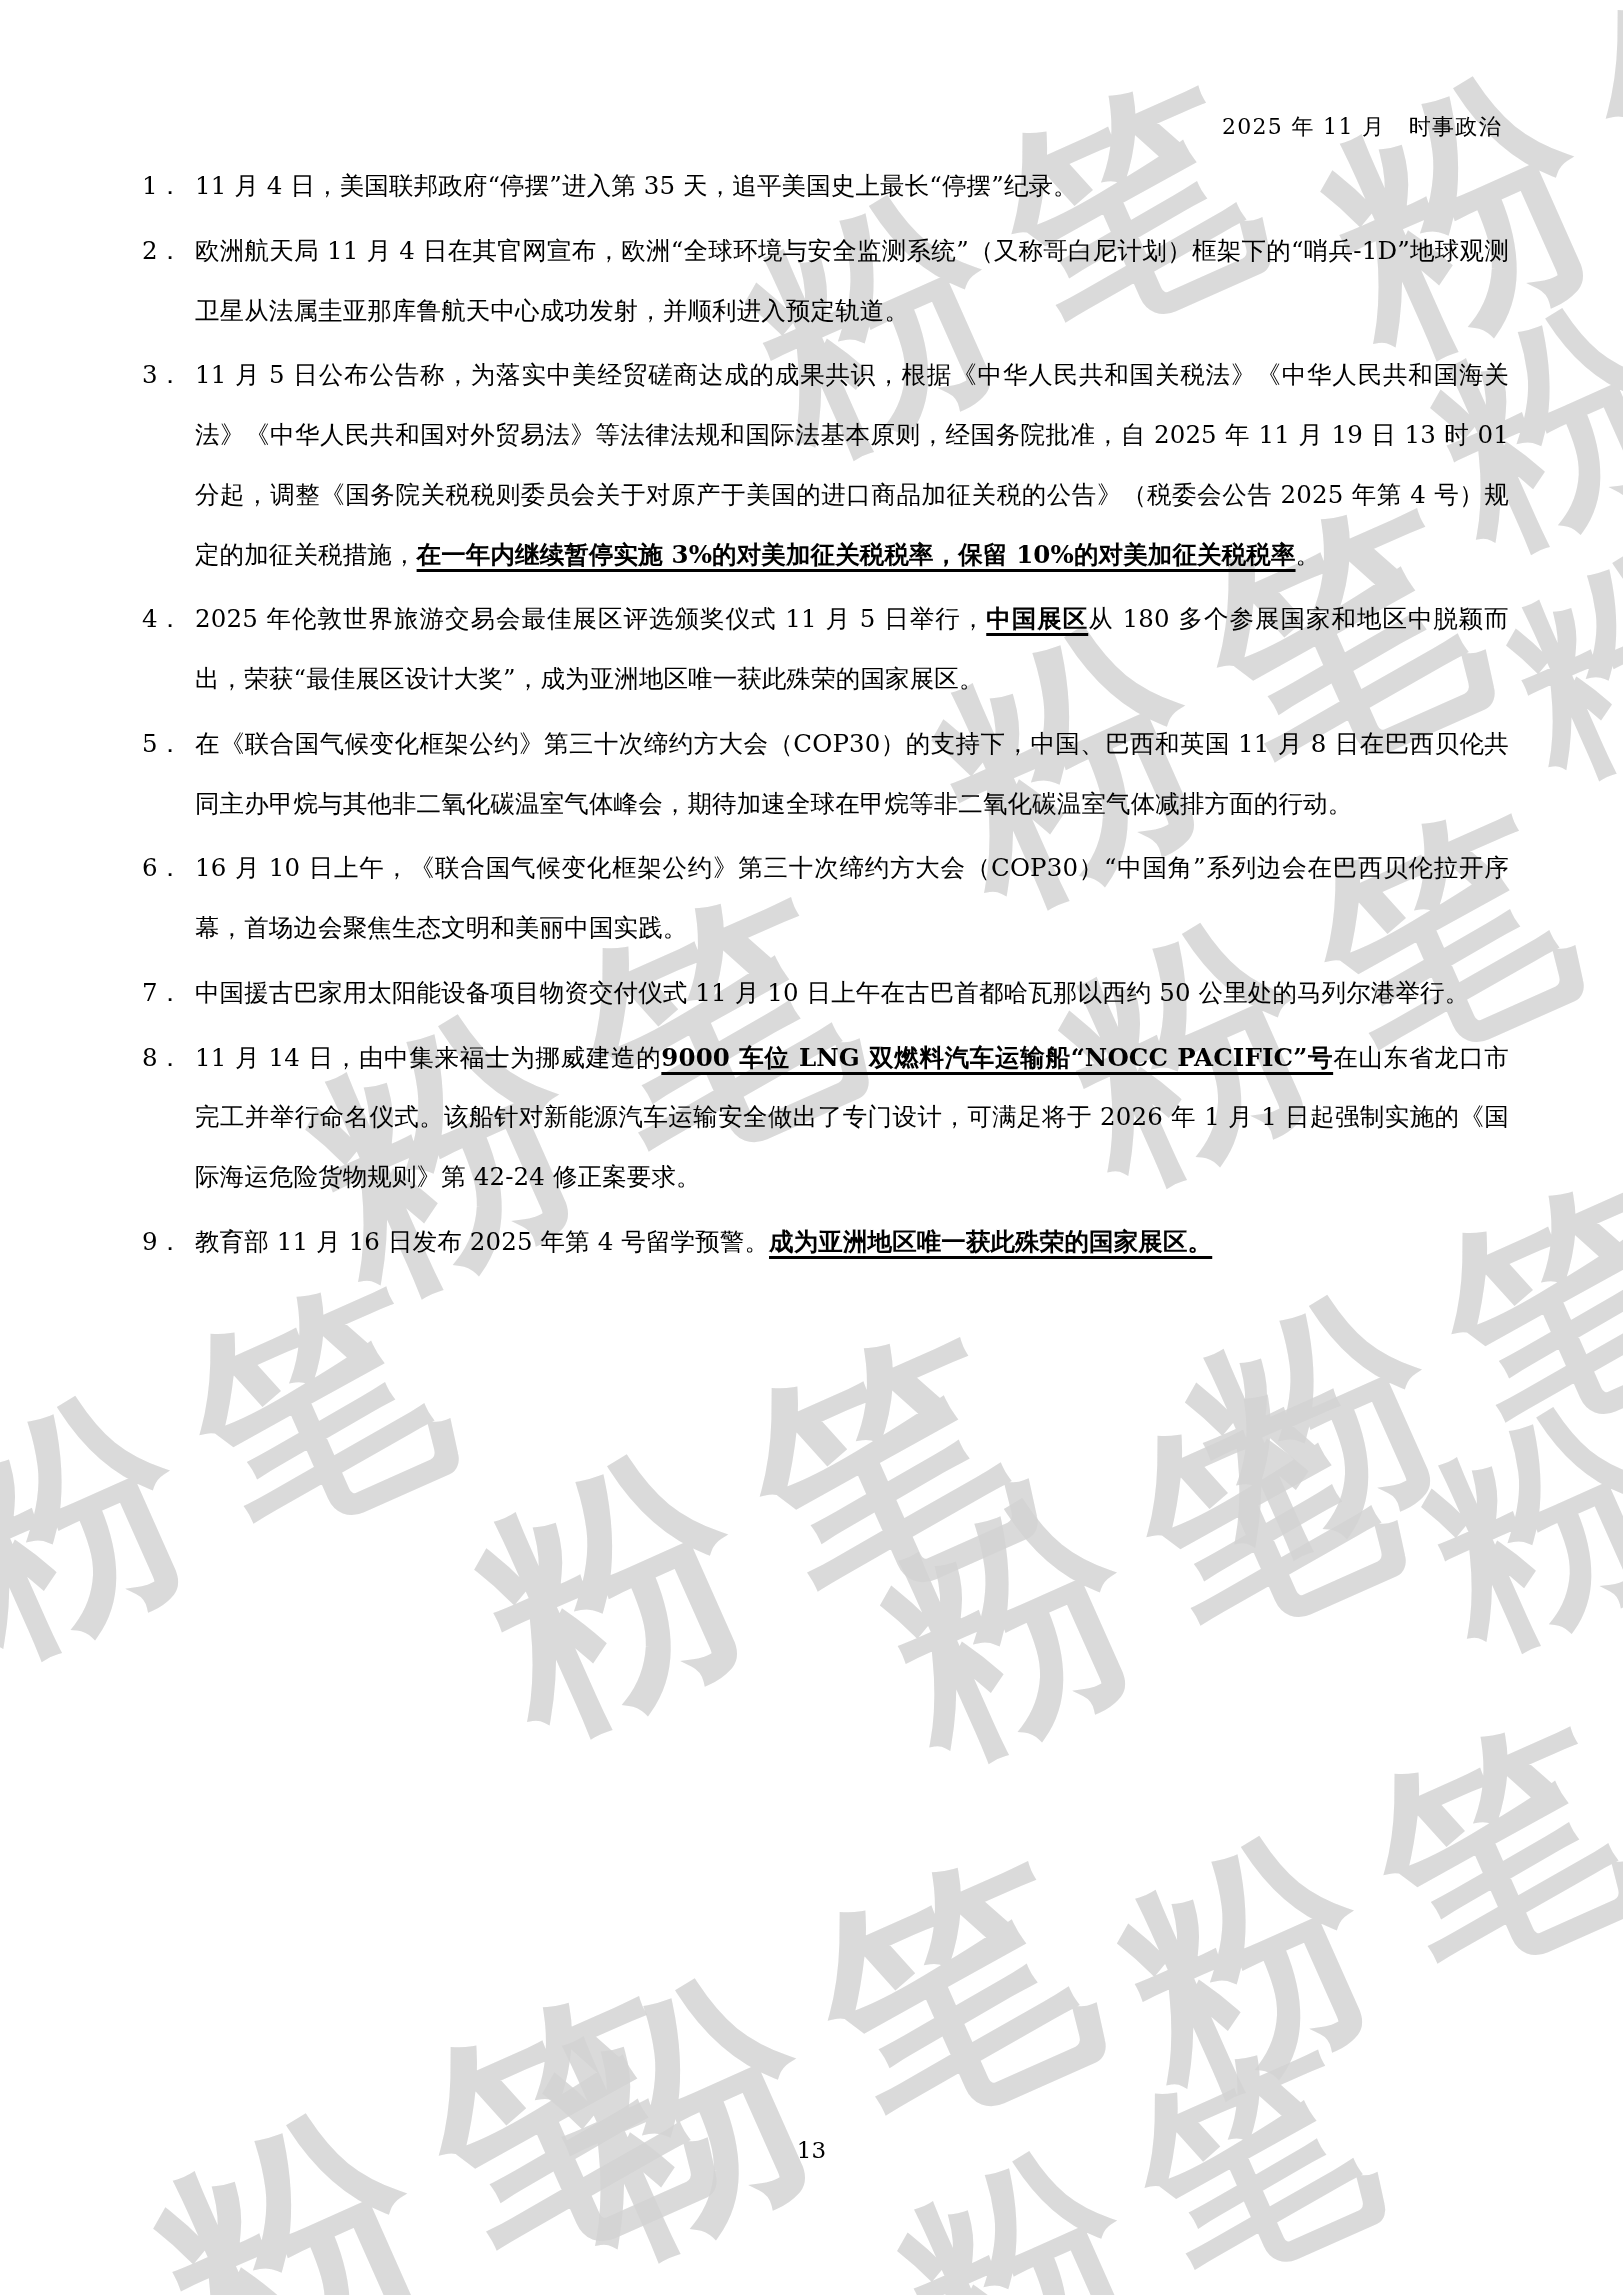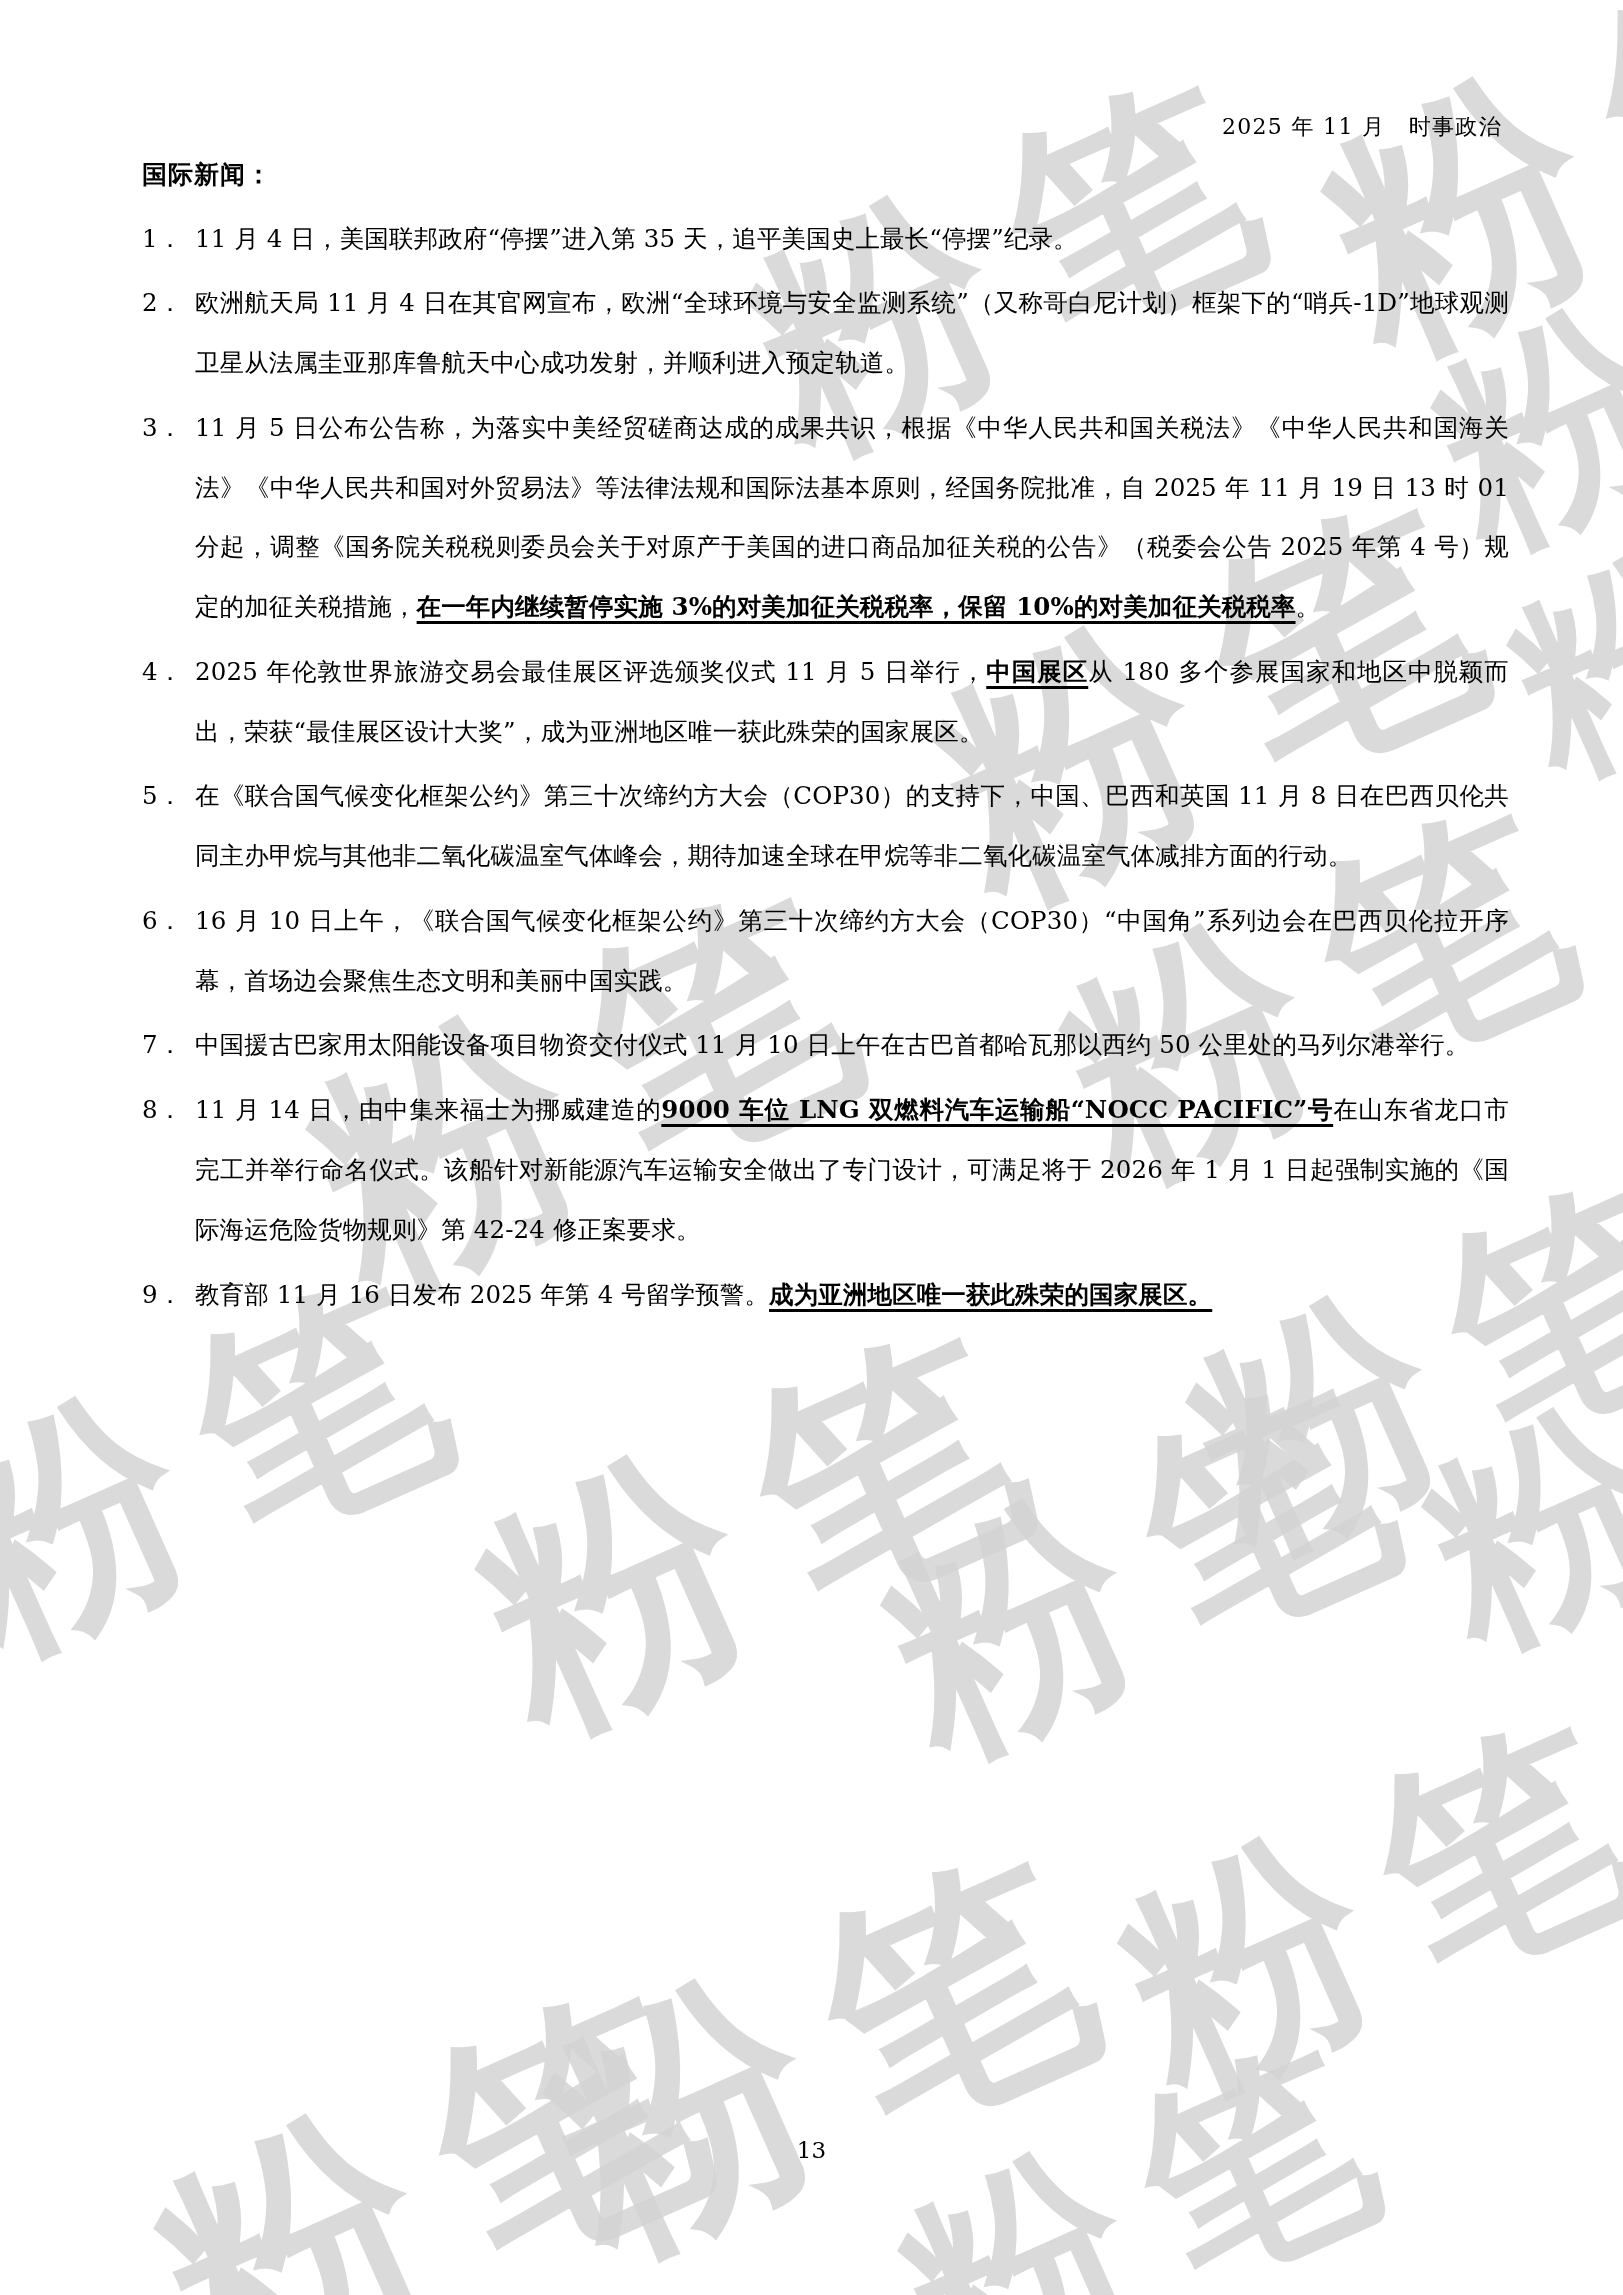--- a/index.html
+++ b/index.html
@@ -144,21 +144,20 @@
       <div class="wm" style="top: 1877px; left: 541px; font-size: 254px; transform: rotate(-24deg);">粉笔</div>
       <div class="wm" style="top: 2012px; left: 152px; font-size: 254px; transform: rotate(-24deg);">粉笔</div>
       <div class="wm" style="top: 2063px; left: 896px; font-size: 220px; transform: rotate(-24deg);">粉笔</div>
     </div>
 
   <div class="content">
 
     <div class="header-line">2025 年 11 月　时事政治</div>
 
     <div class="body-block">
-      <div class="section-title">国际新闻：</div>
 
       <ol class="news-list" id="news-list">
           <li>
             <span class="marker">1．</span>
             <span class="para"><span>11 月 4 日，美国联邦政府“停摆”进入第 35 天，追平美国史上最长“停摆”纪录。</span></span>
           </li>
           <li>
             <span class="marker">2．</span>
             <span class="para"><span>欧洲航天局 11 月 4 日在其官网宣布，欧洲“全球环境与安全监测系统”（又称哥白尼计划）框架下的“哨兵-1D”地球观测卫星从法属圭亚那库鲁航天中心成功发射，并顺利进入预定轨道。</span></span>
           </li>

